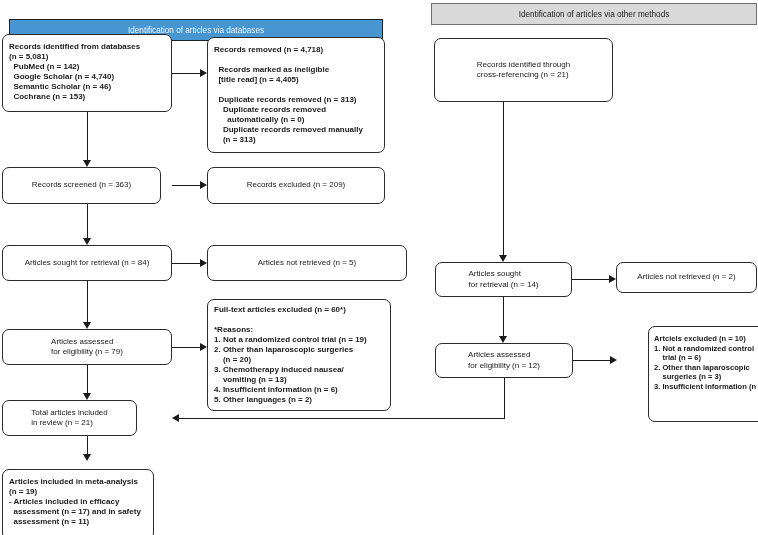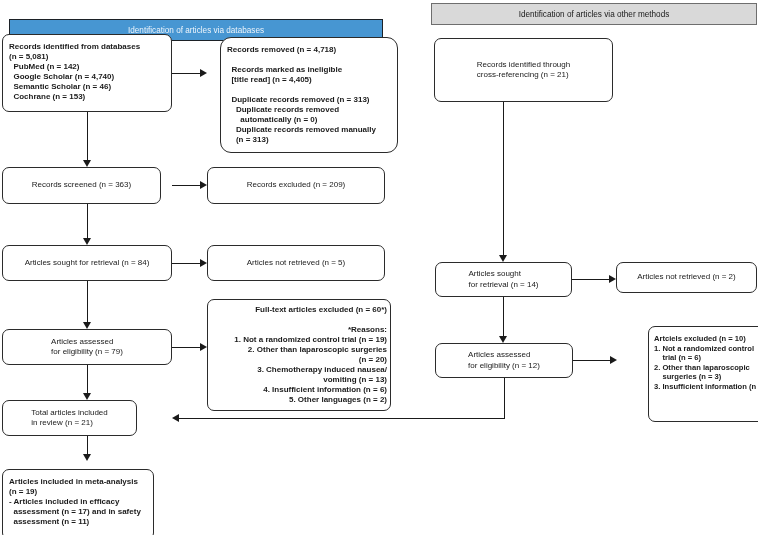--- a/index.html
+++ b/index.html
@@ -78,33 +78,33 @@
   <div class="box ac" style="left:2px; top:329px; width:170px; height:36px;">Articles assessed
 for eligibility (n = 79)</div>
   <div class="box ac" style="left:2px; top:400px; width:135px; height:36px;">Total articles included
 in review (n = 21)</div>
   <div class="box al" style="left:2px; top:461px; width:152px; height:71px;margin-top:8px;">Articles included in meta-analysis
 (n = 19)
 - Articles included in efficacy
   assessment (n = 17) and in safety
   assessment (n = 11)</div>
 
-  <div class="box al" style="left:220px; top:37px; width:178px; height:116px;border-radius:11px;">Records removed (n = 4,718)
+  <div class="box al" style="left:207px; top:37px; width:178px; height:116px;">Records removed (n = 4,718)
 
   Records marked as ineligible
   [title read] (n = 4,405)
 
   Duplicate records removed (n = 313)
     Duplicate records removed
       automatically (n = 0)
     Duplicate records removed manually
     (n = 313)</div>
   <div class="box ac" style="left:207px; top:167px; width:178px; height:37px;">Records excluded (n = 209)</div>
-  <div class="box ac" style="left:207px; top:245px; width:178px; height:36px;">Articles not retrieved (n = 5)</div>
-  <div class="box al" style="left:207px; top:299px; width:184px; height:112px; padding-top:5px;text-align:right;">Full-text articles excluded (n = 60*)
+  <div class="box ac" style="left:207px; top:245px; width:200px; height:36px;">Articles not retrieved (n = 5)</div>
+  <div class="box al" style="left:207px; top:299px; width:184px; height:112px; padding-top:5px;">Full-text articles excluded (n = 60*)
 
 *Reasons:
 1. Not a randomized control trial (n = 19)
 2. Other than laparoscopic surgeries
     (n = 20)
 3. Chemotherapy induced nausea/
     vomiting (n = 13)
 4. Insufficient information (n = 6)
 5. Other languages (n = 2)</div>
 

